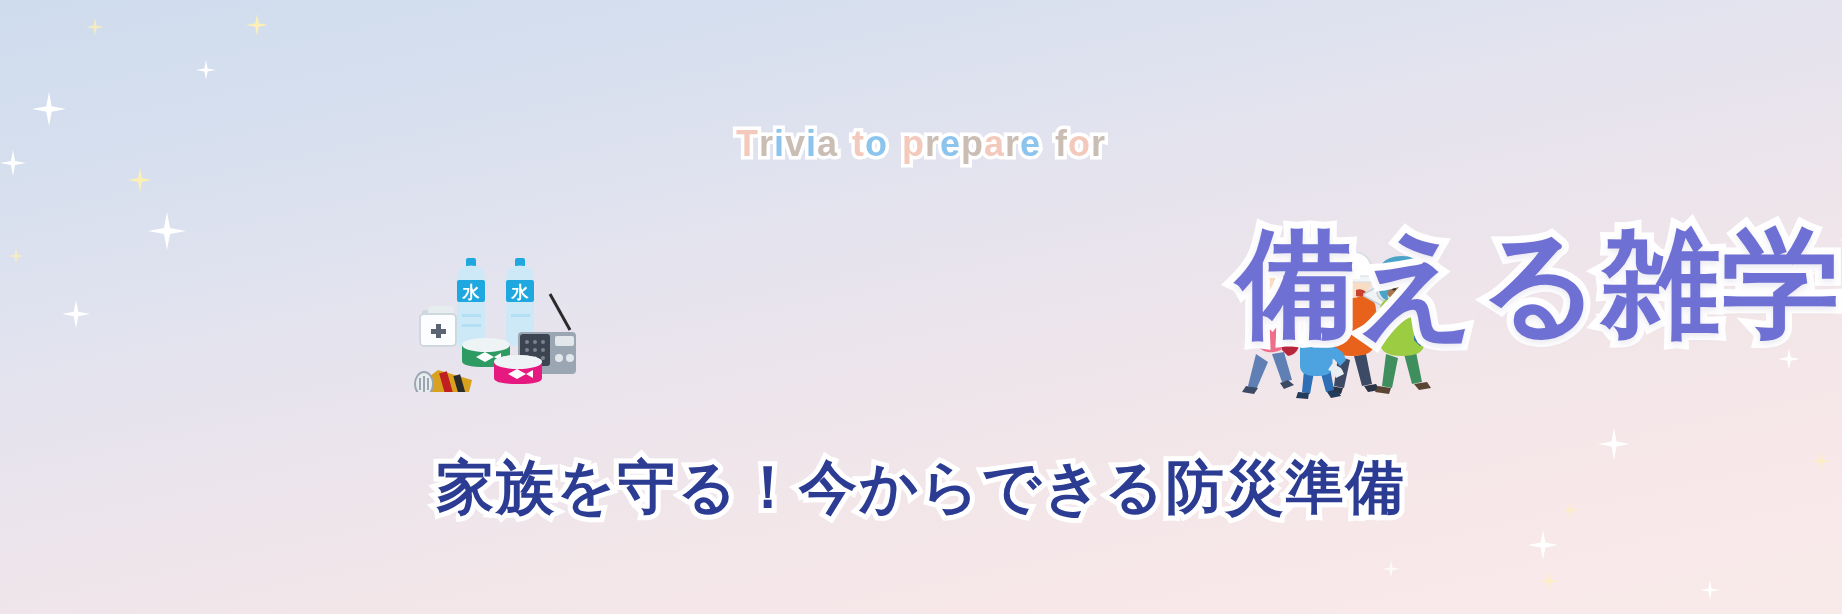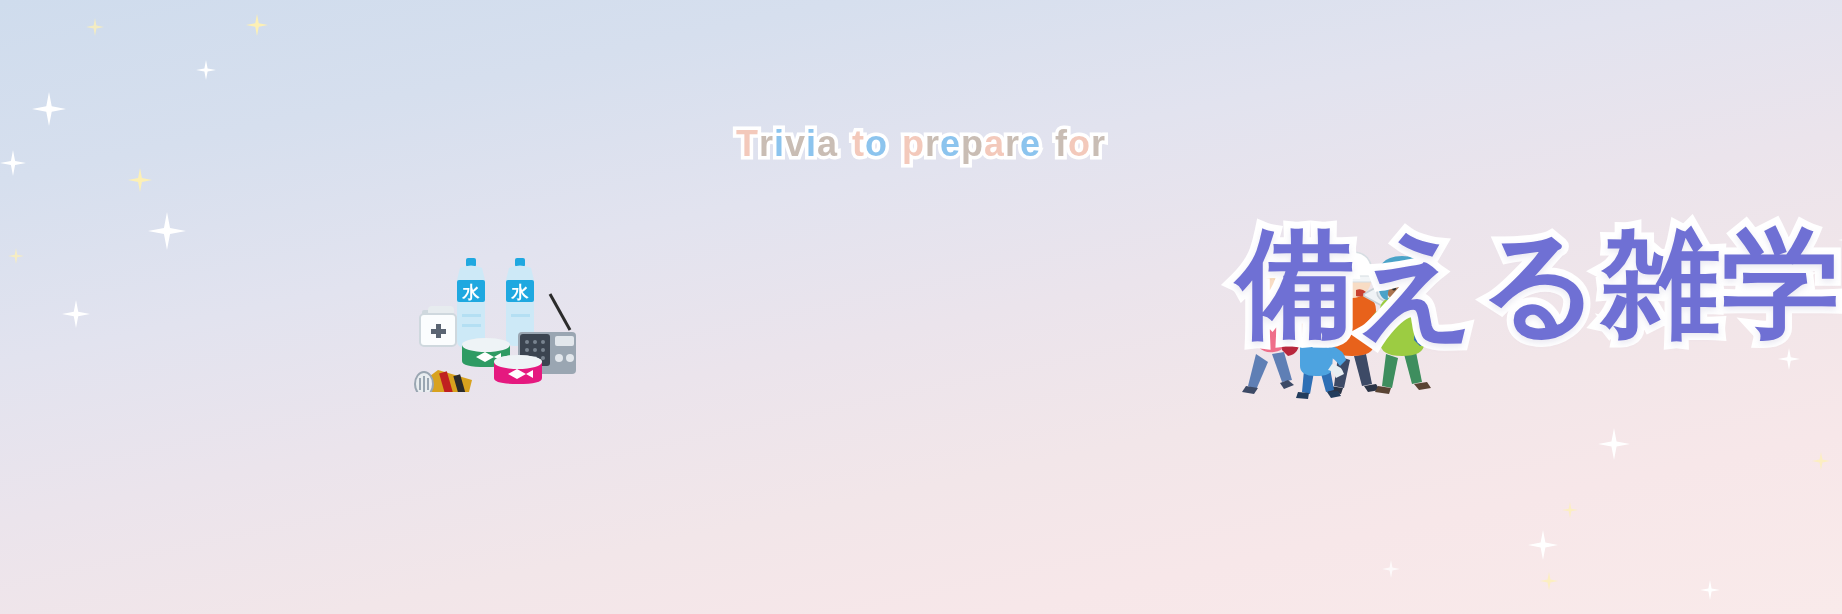--- a/index.html
+++ b/index.html
@@ -302,14 +302,15 @@
         <path d="M165 50 q5 4 10 0" stroke="#2b2b2b" stroke-width="2" fill="none" stroke-linecap="round"></path>
         <path d="M186 40 q3 4 0 7 q-3 -1 -2 -4z" fill="#6fc3e8"></path>
         <path d="M184 62 q14 4 14 22 q0 14 -10 16 l-6 -6z" fill="#2f6fb5"></path>
         <path d="M150 68 q-6 10 -4 20" stroke="#4a8fd0" stroke-width="5" fill="none"></path>
       </g>
     </svg>
   </div>
 
   <div class="main-title">備える雑学</div>
 
+  <div class="subtitle">家族を守る！今からできる防災準備</div>
 
 </div>
 
 </body></html>

